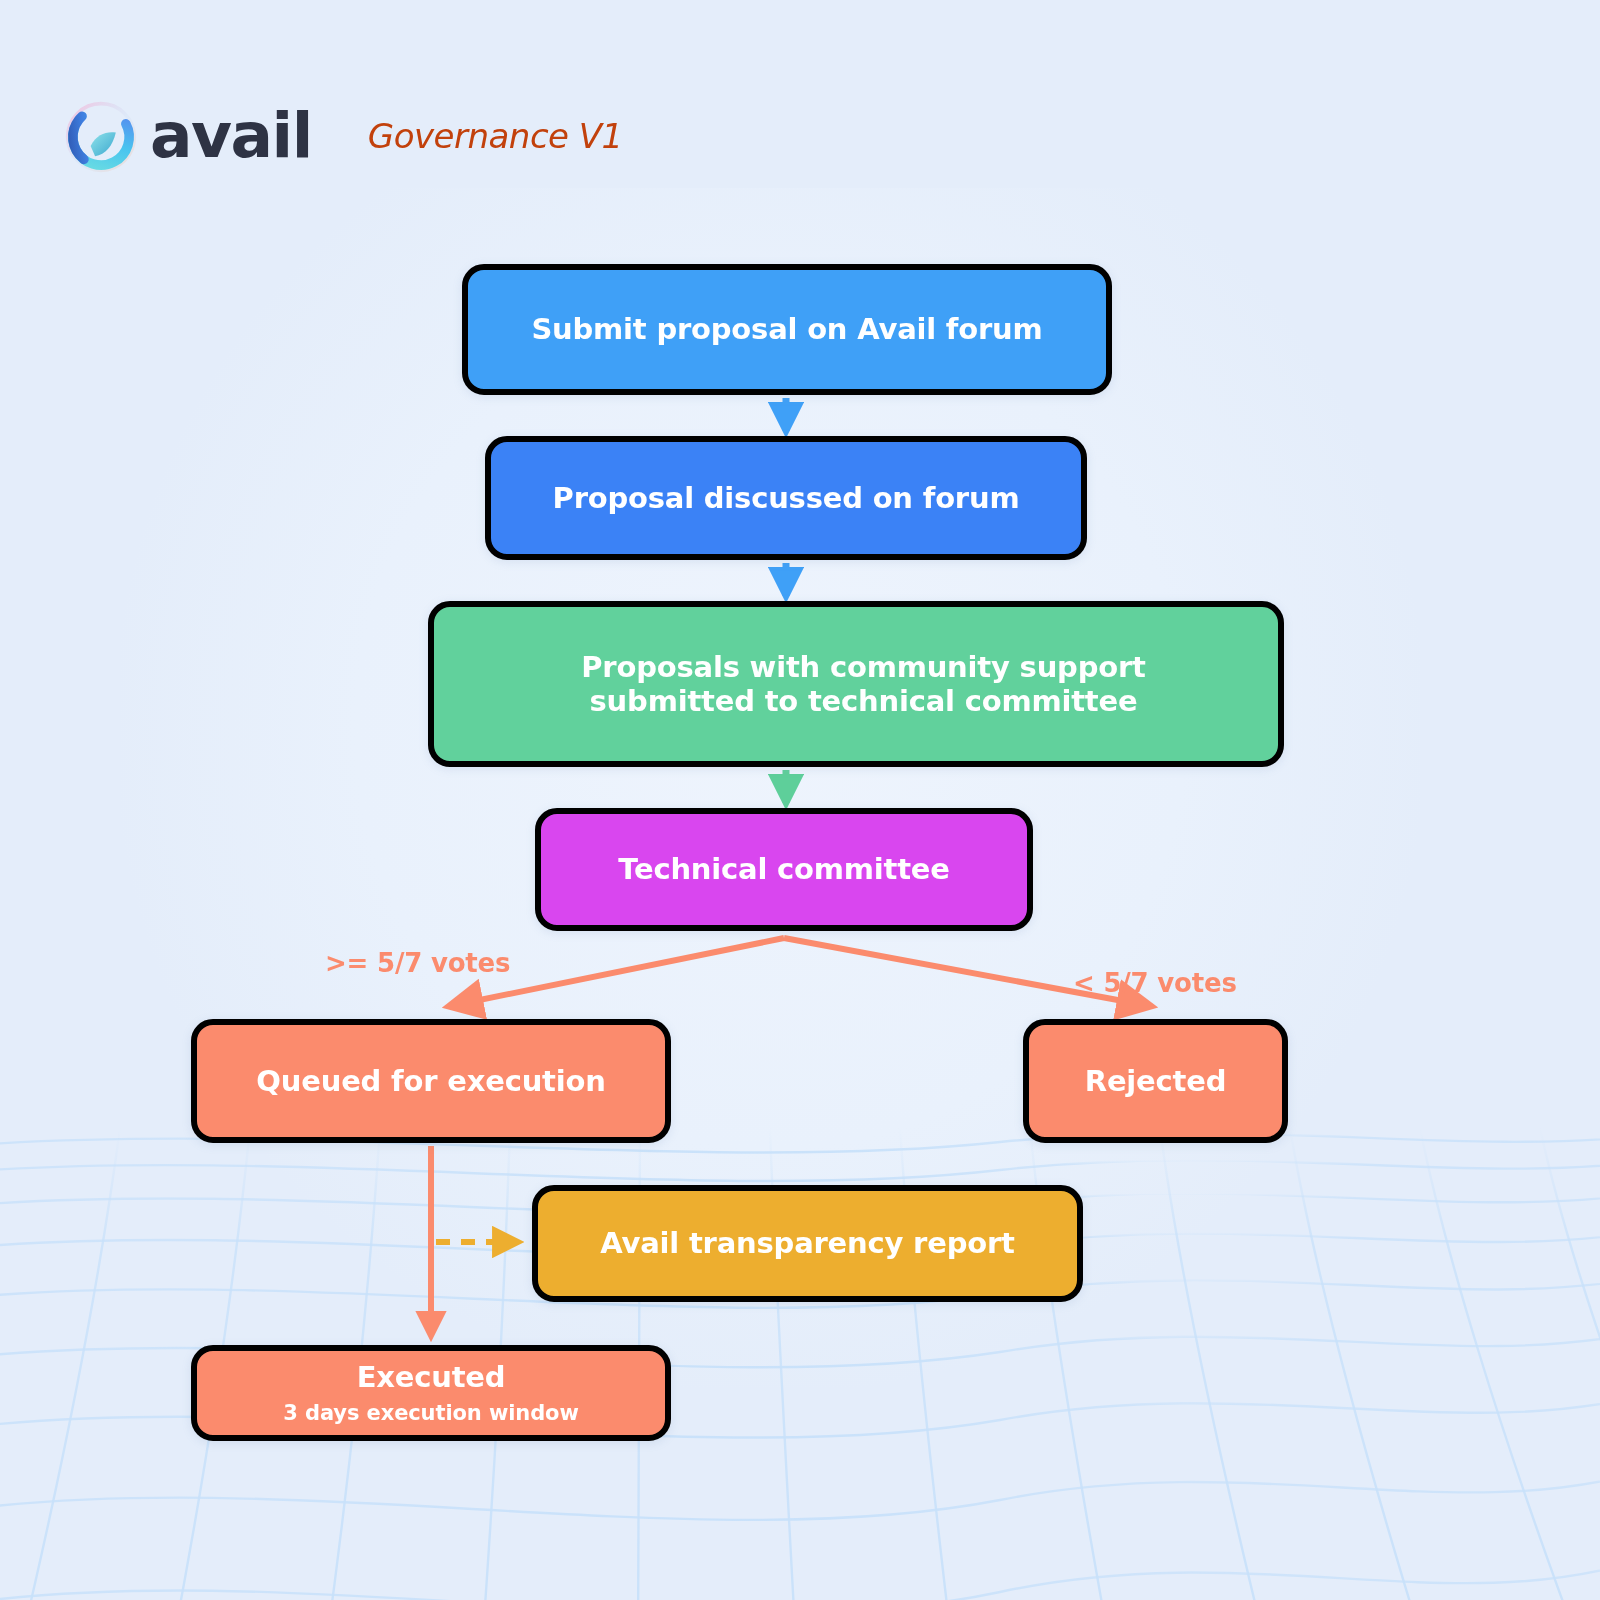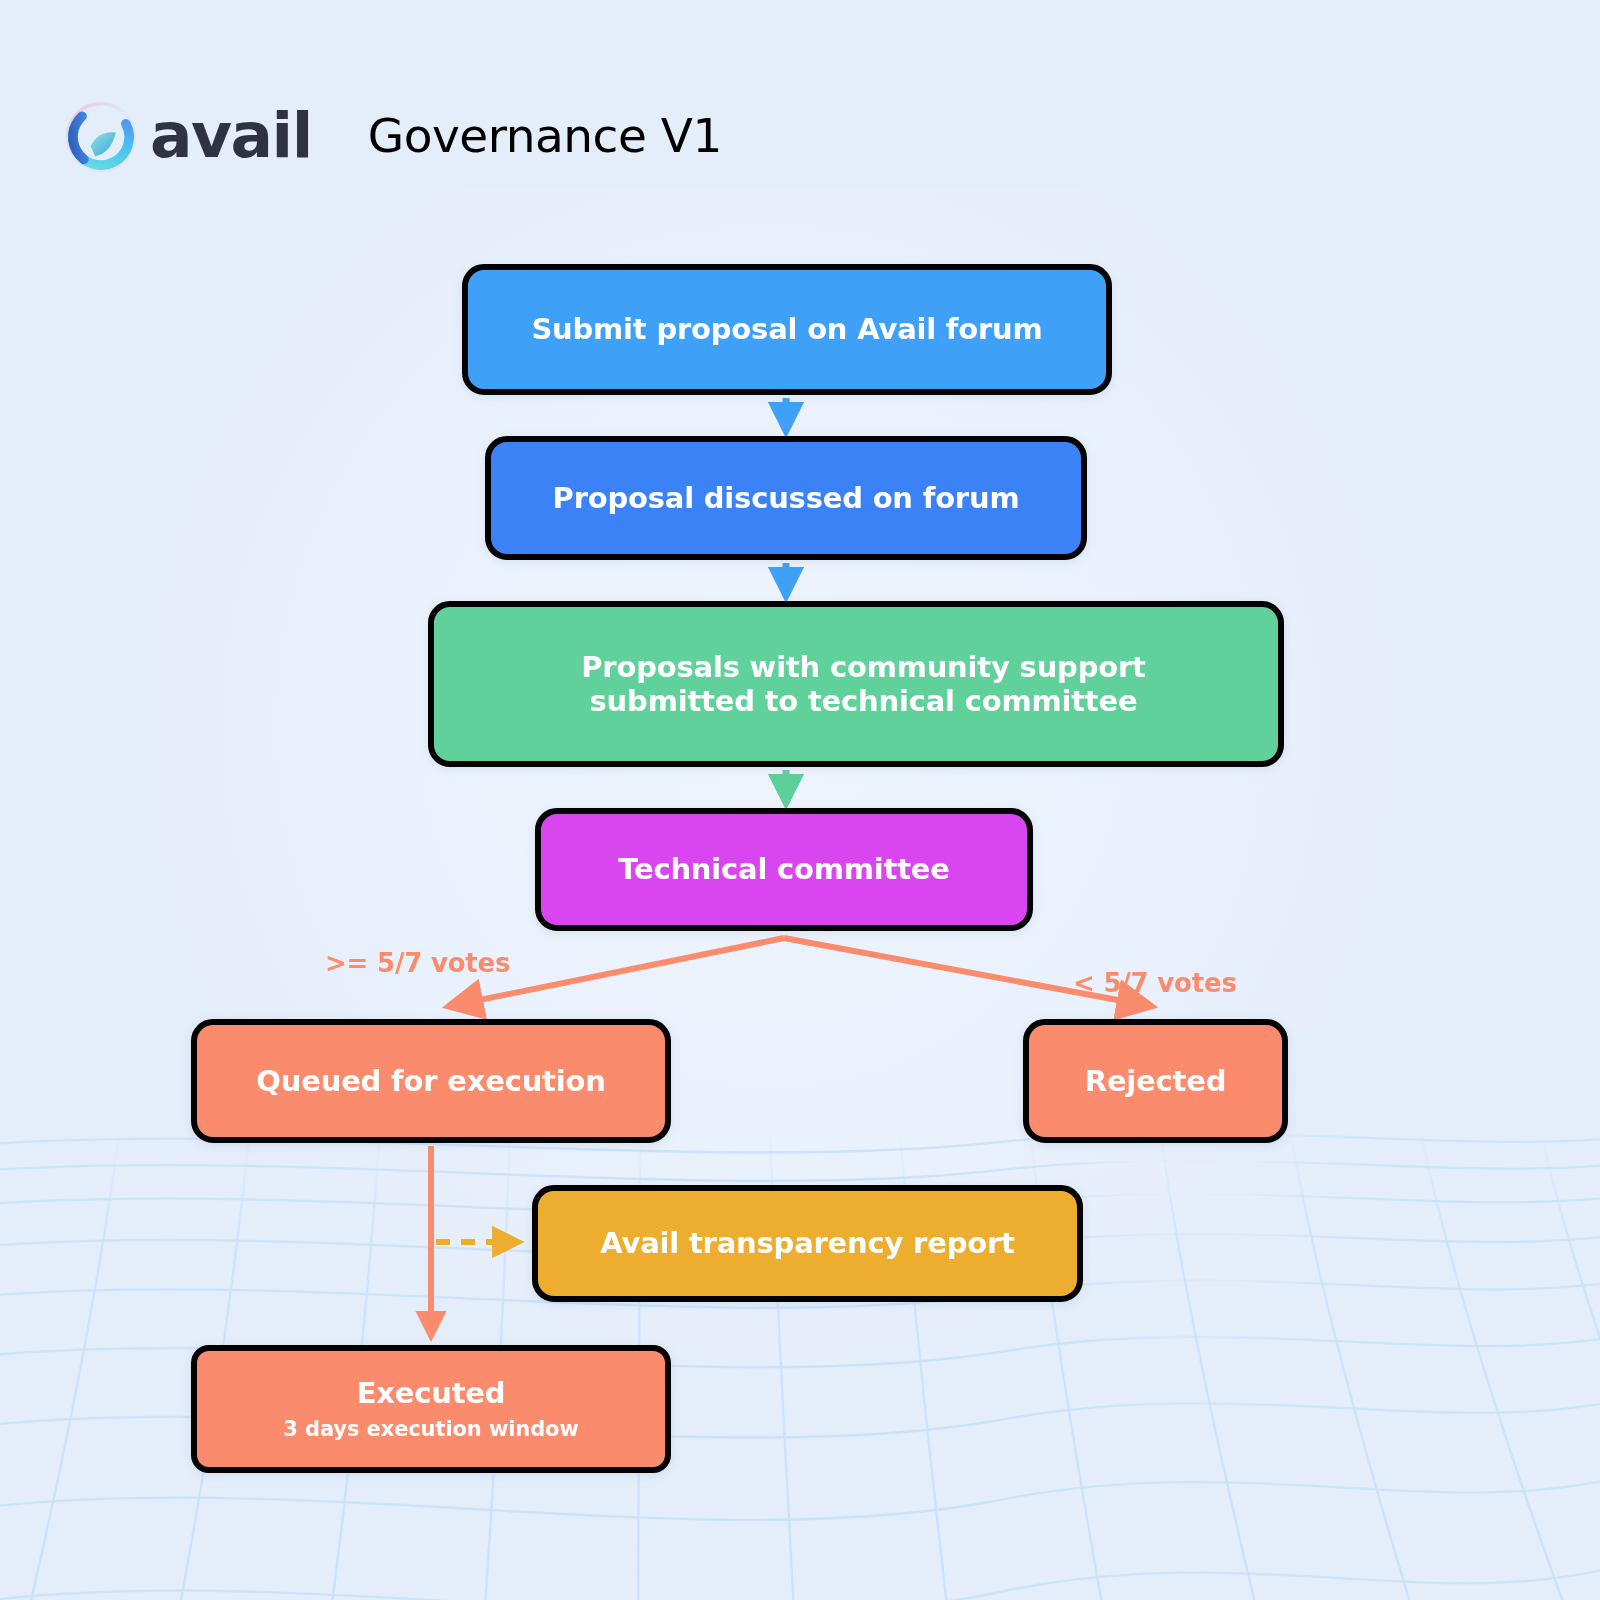--- a/index.html
+++ b/index.html
@@ -51,27 +51,28 @@
     font-family: "DejaVu Sans", sans-serif;
     font-size: 63px;
     font-weight: 700;
     letter-spacing: -1.5px;
     color: #2e3344;
     line-height: 1;
     padding-bottom: 4px;
   }
   #page-title {
     font-family: "DejaVu Sans", sans-serif;
-    font-size: 47px;
+    font-size: 34px;
     font-weight: 400;
     letter-spacing: -0.5px;
-    color: #000000;
+    color: #c2410c;
     margin-left: 56px;
     line-height: 1;
     padding-bottom: 3px;
+    font-style: italic;
   }
 
   
   .node {
     position: absolute;
     box-sizing: border-box;
     border-radius: 22px;
     border: 6px solid #000000;
     display: flex;
     flex-direction: column;
@@ -97,21 +98,21 @@
     letter-spacing: -0.1px;
   }
 
   #n-submit      { left: 462px; top: 216px;  width: 650px; height: 131px; background:#3fa0f7; }
   #n-discussed   { left: 485px; top: 388px;  width: 602px; height: 124px; background:#3b82f6; }
   #n-committee-sub { left: 428px; top: 553px; width: 856px; height: 166px; background:#61d19c;padding-left:15px; }
   #n-techcom     { left: 535px; top: 760px;  width: 498px; height: 123px; background:#d946ef; }
   #n-queued      { left: 191px; top: 971px;  width: 480px; height: 124px; background:#fb8b6d; }
   #n-rejected    { left: 1023px; top: 971px; width: 265px; height: 124px; background:#fb8b6d; }
   #n-report      { left: 532px; top: 1137px; width: 551px; height: 117px; background:#edae2f; }
-  #n-executed    { left: 191px; top: 1297px; width: 480px; height: 128px; background:#fb8b6d;border-radius:18px; }
+  #n-executed    { left: 191px; top: 1297px; width: 480px; height: 96px; background:#fb8b6d; }
 
   
   #connectors {
     position: absolute;
     left: 0; top: 0;
     width: 1600px; height: 1600px;
     pointer-events: none;
   }
 
   

